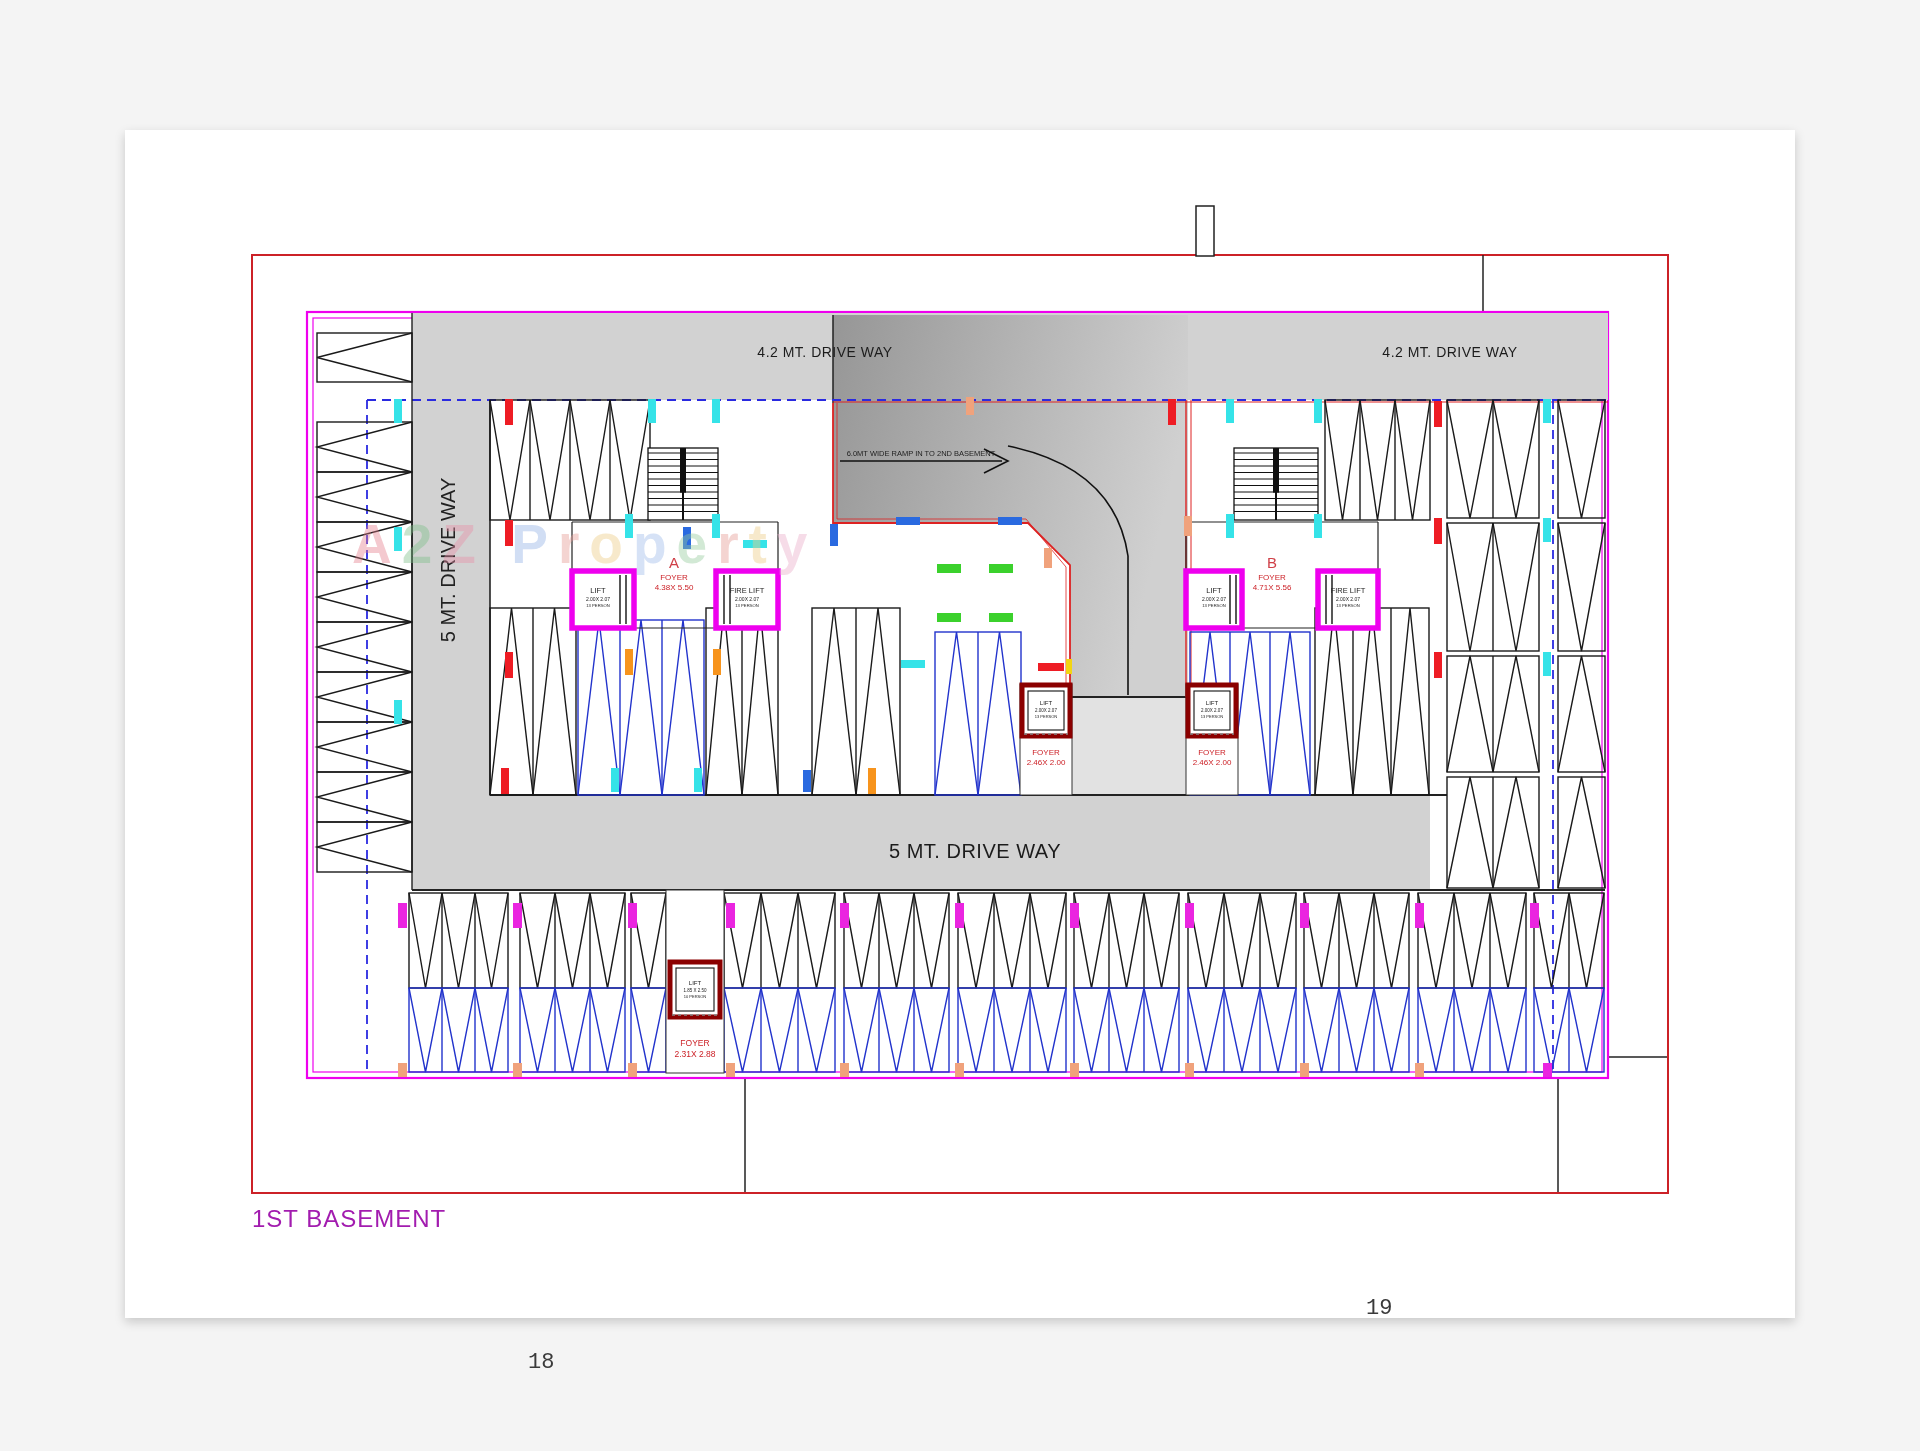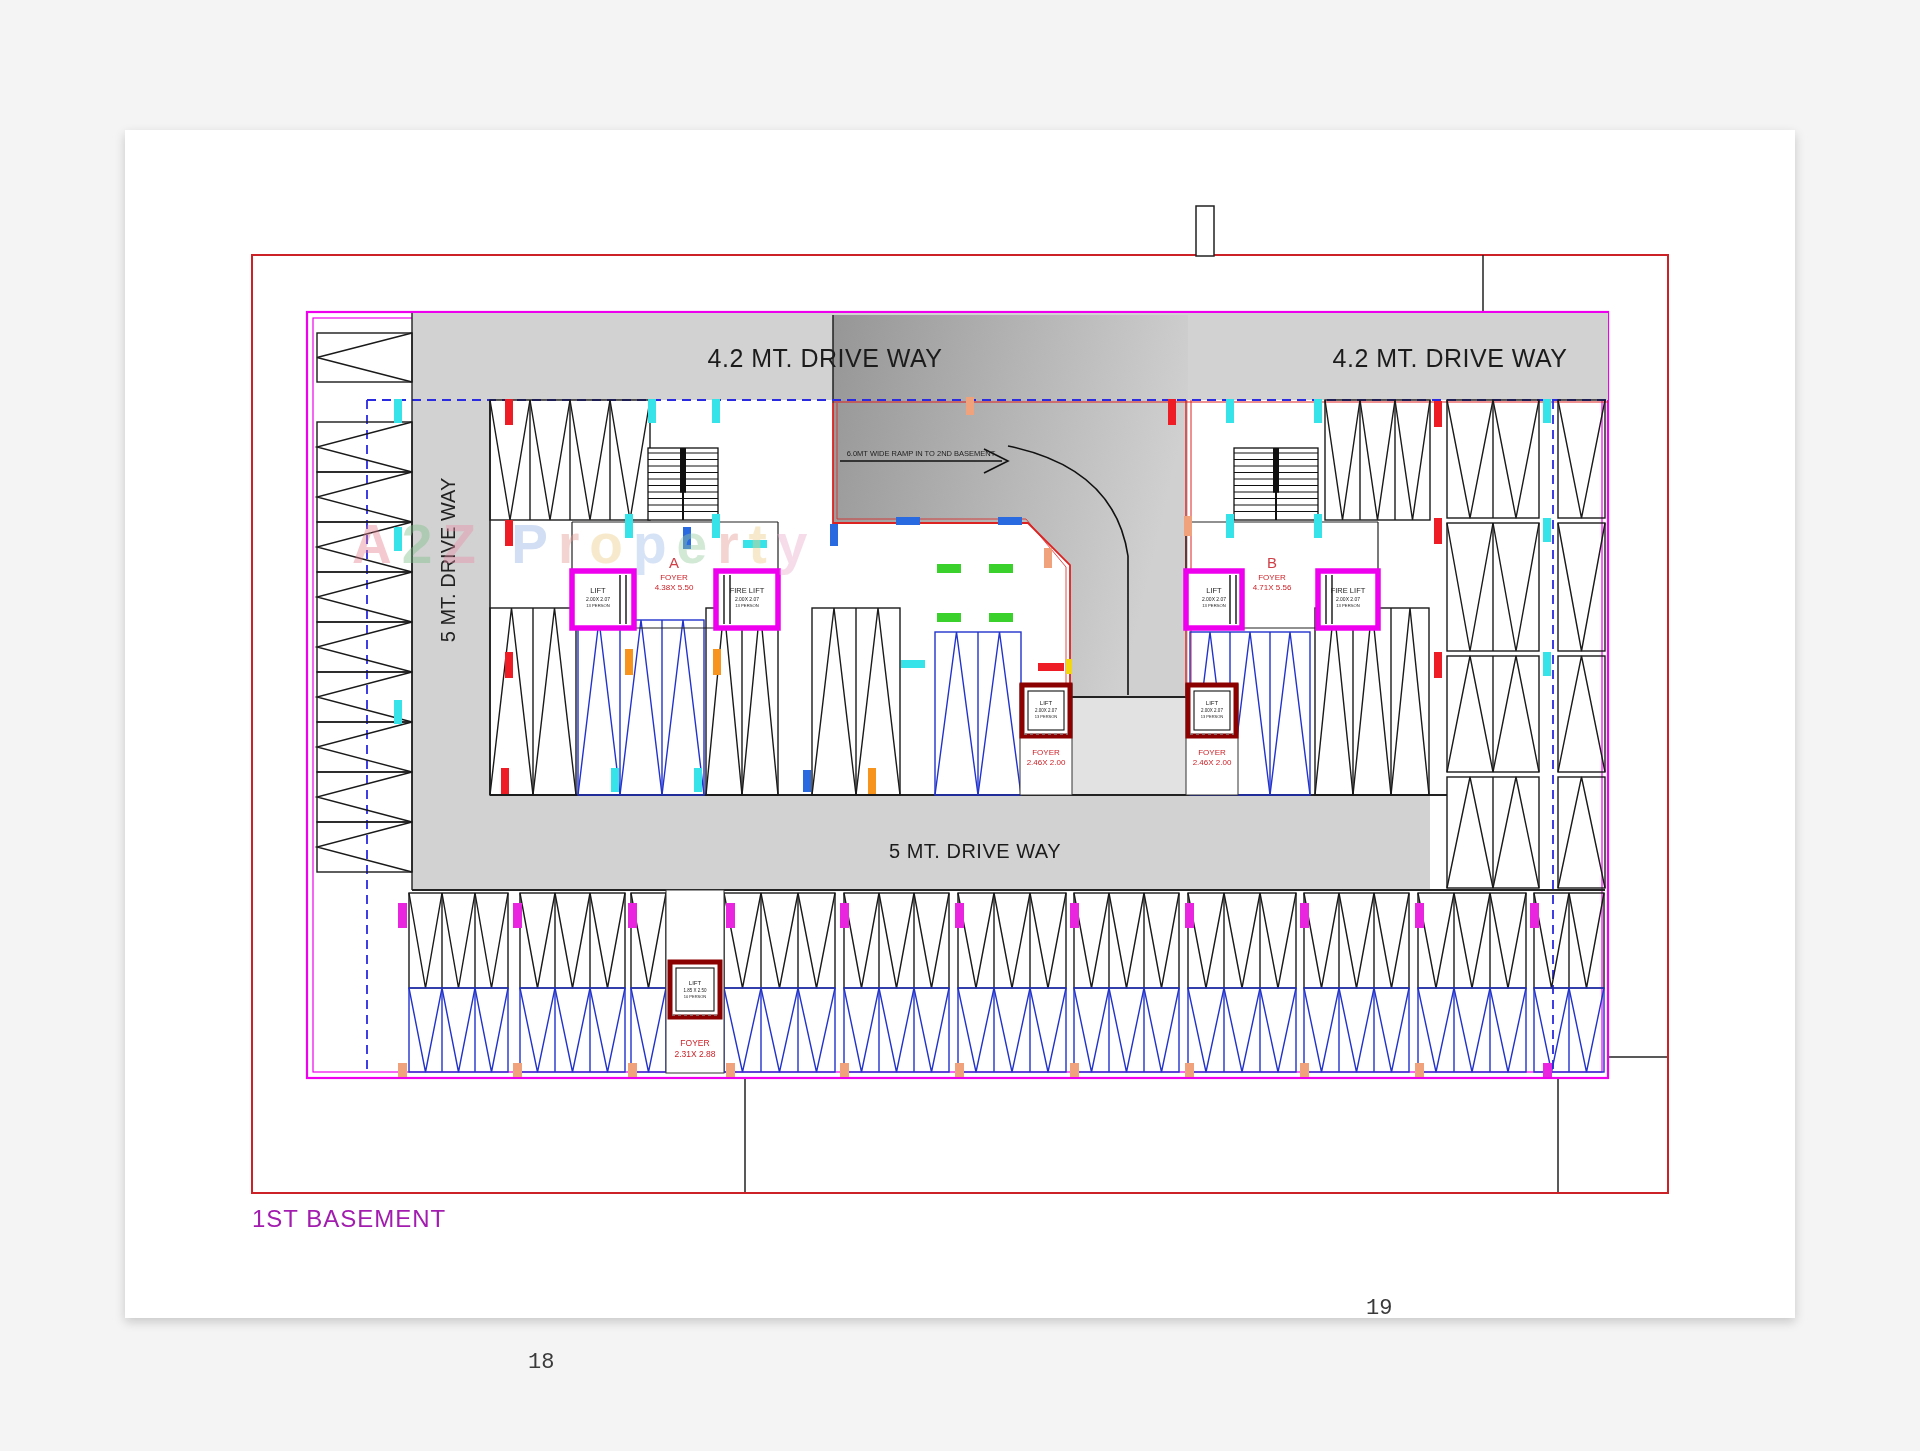--- a/index.html
+++ b/index.html
@@ -1,21 +1,21 @@
 <!DOCTYPE html>
 <html><head>
 <meta charset="utf-8">
 <style>
   html,body{margin:0;padding:0;background:#f4f4f4;font-family:"Liberation Sans",sans-serif;}
   #canvas{position:relative;width:1920px;height:1451px;background:#f4f4f4;overflow:hidden;}
   #sheet{position:absolute;left:125px;top:130px;width:1670px;height:1188px;background:#ffffff;
          box-shadow:0 4px 10px rgba(0,0,0,0.18);}
   #plan-svg{position:absolute;left:0;top:0;width:1920px;height:1451px;}
   .ov{position:absolute;color:#1c1c1c;}
-  .dw-label{font-size:25px;letter-spacing:0.5px;color:#1c1c1c;text-align:center;width:340px;}
+  .dw-label{font-size:14px;letter-spacing:0.5px;color:#1c1c1c;text-align:center;width:340px;}
   #dw-top-left{left:655px;top:344px;}
   #dw-top-right{left:1280px;top:344px;}
   #dw-bottom{left:805px;top:840px;width:340px;font-size:20px;}
   #floor-label{left:252px;top:1205px;font-size:24px;color:#a21caf;letter-spacing:1px;font-weight:500;}
   .pageno{font-size:22px;color:#3a3a3a;font-family:Liberation Mono, monospace;}
   #page-left{left:528px;top:1350px;}
   #page-right{left:1366px;top:1296px;}
   #brand-wm{left:352px;top:512px;font-size:55px;font-weight:700;letter-spacing:10px;opacity:0.42;white-space:nowrap;}
   #url-wm{left:528px;top:792px;font-size:54px;font-weight:500;letter-spacing:2px;color:#9f9f9f;opacity:0.38;white-space:nowrap;}
   

